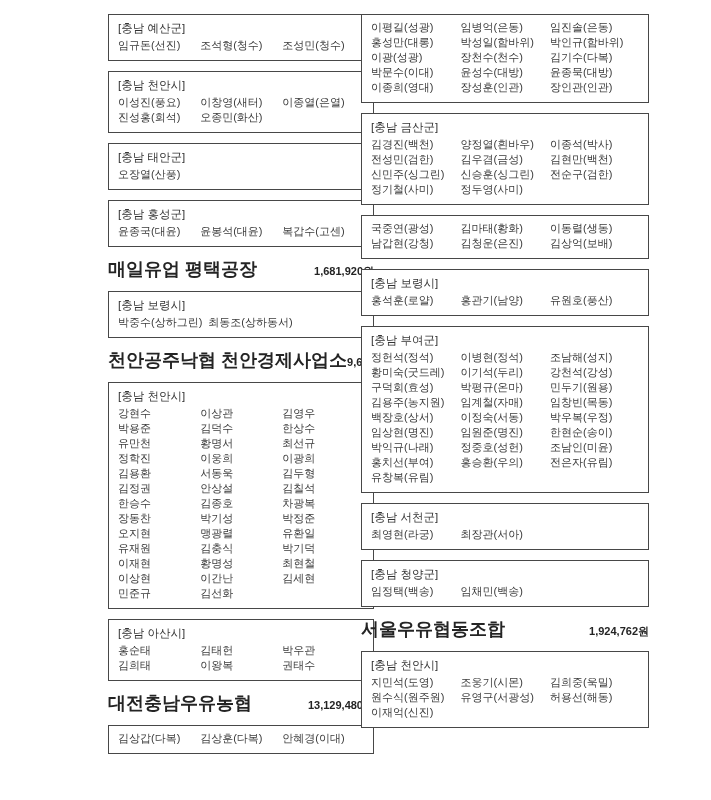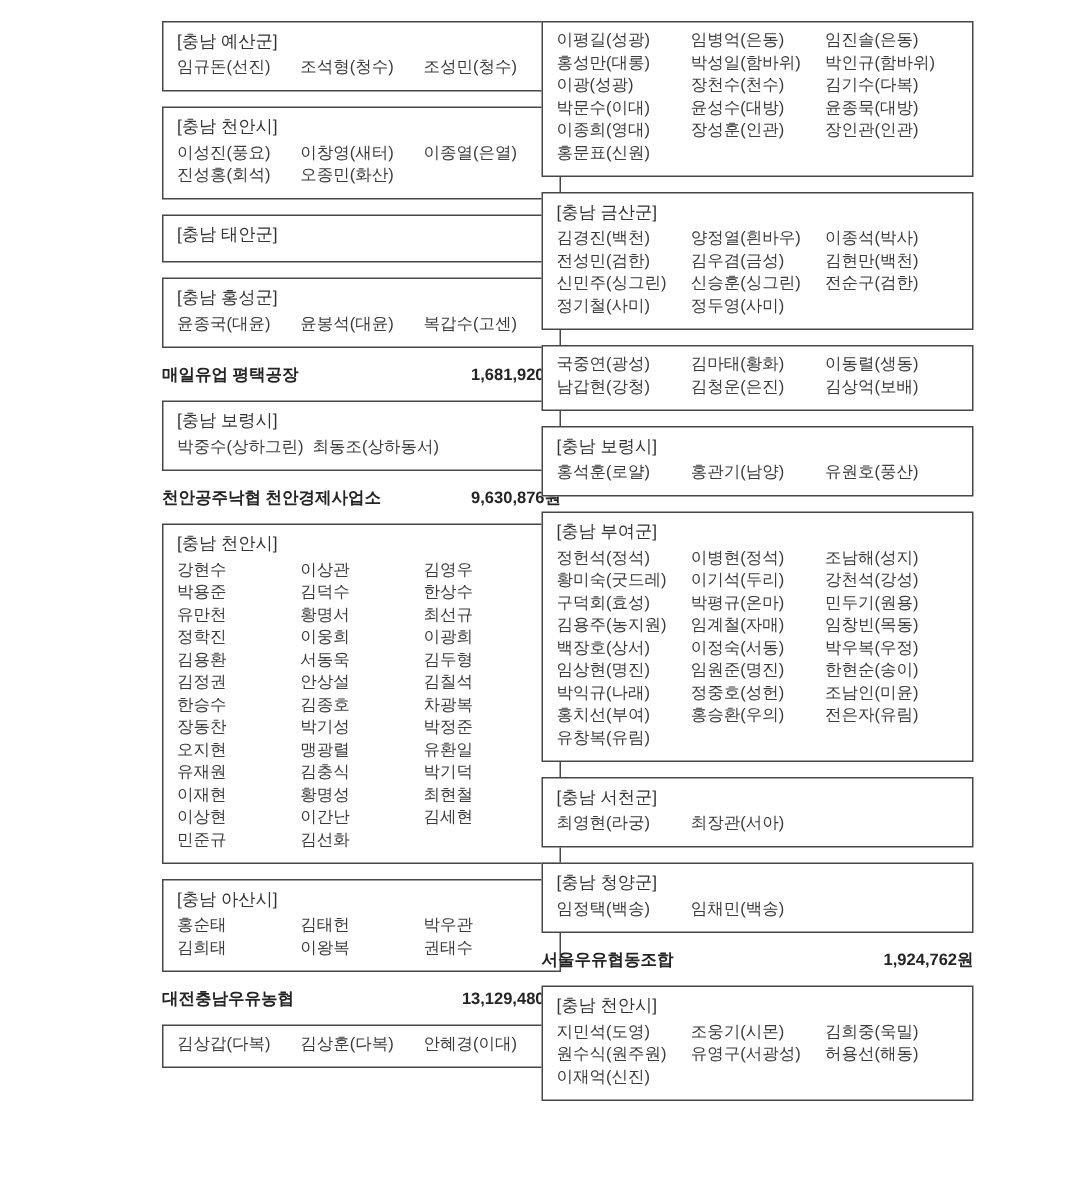--- a/index.html
+++ b/index.html
@@ -26,21 +26,21 @@
   .member-row{display:flex;align-items:center;}
   .member-cell{
     flex:0 0 auto;min-width:33.4%;box-sizing:border-box;
     font-size:11px;line-height:15px;color:#3b3b3b;
     padding-right:6px;white-space:nowrap;
   }
   .org-heading{
     display:flex;justify-content:space-between;align-items:baseline;
     margin:6px 0 10px 0;
   }
-  .org-title{font-size:11px;font-weight:bold;color:#242424;white-space:nowrap;}
+  .org-title{font-size:18px;font-weight:bold;color:#242424;white-space:nowrap;}
   .org-amount{font-size:11px;font-weight:bold;color:#242424;white-space:nowrap;}
 </style>
 </head>
 <body>
 
 <div id="doc">
     <div class="column left">
       <div class="region-box">
         <div class="region-label">[충남 예산군]</div>
         <div class="member-row">
@@ -56,20 +56,23 @@
           <span class="member-cell">이창영(새터)</span>
           <span class="member-cell">이종열(은열)</span>
         </div>
         <div class="member-row">
           <span class="member-cell">진성홍(회석)</span>
           <span class="member-cell">오종민(화산)</span>
         </div>
       </div>
       <div class="region-box">
         <div class="region-label">[충남 태안군]</div>
+        <div class="member-row">
+          <span class="member-cell">오장열(산풍)</span>
+        </div>
       </div>
       <div class="region-box">
         <div class="region-label">[충남 홍성군]</div>
         <div class="member-row">
           <span class="member-cell">윤종국(대윤)</span>
           <span class="member-cell">윤봉석(대윤)</span>
           <span class="member-cell">복갑수(고센)</span>
         </div>
       </div>
       <div class="org-heading">
@@ -198,23 +201,20 @@
         </div>
         <div class="member-row">
           <span class="member-cell">박문수(이대)</span>
           <span class="member-cell">윤성수(대방)</span>
           <span class="member-cell">윤종묵(대방)</span>
         </div>
         <div class="member-row">
           <span class="member-cell">이종희(영대)</span>
           <span class="member-cell">장성훈(인관)</span>
           <span class="member-cell">장인관(인관)</span>
-        </div>
-        <div class="member-row">
-          <span class="member-cell">홍문표(신원)</span>
         </div>
       </div>
       <div class="region-box">
         <div class="region-label">[충남 금산군]</div>
         <div class="member-row">
           <span class="member-cell">김경진(백천)</span>
           <span class="member-cell">양정열(흰바우)</span>
           <span class="member-cell">이종석(박사)</span>
         </div>
         <div class="member-row">

